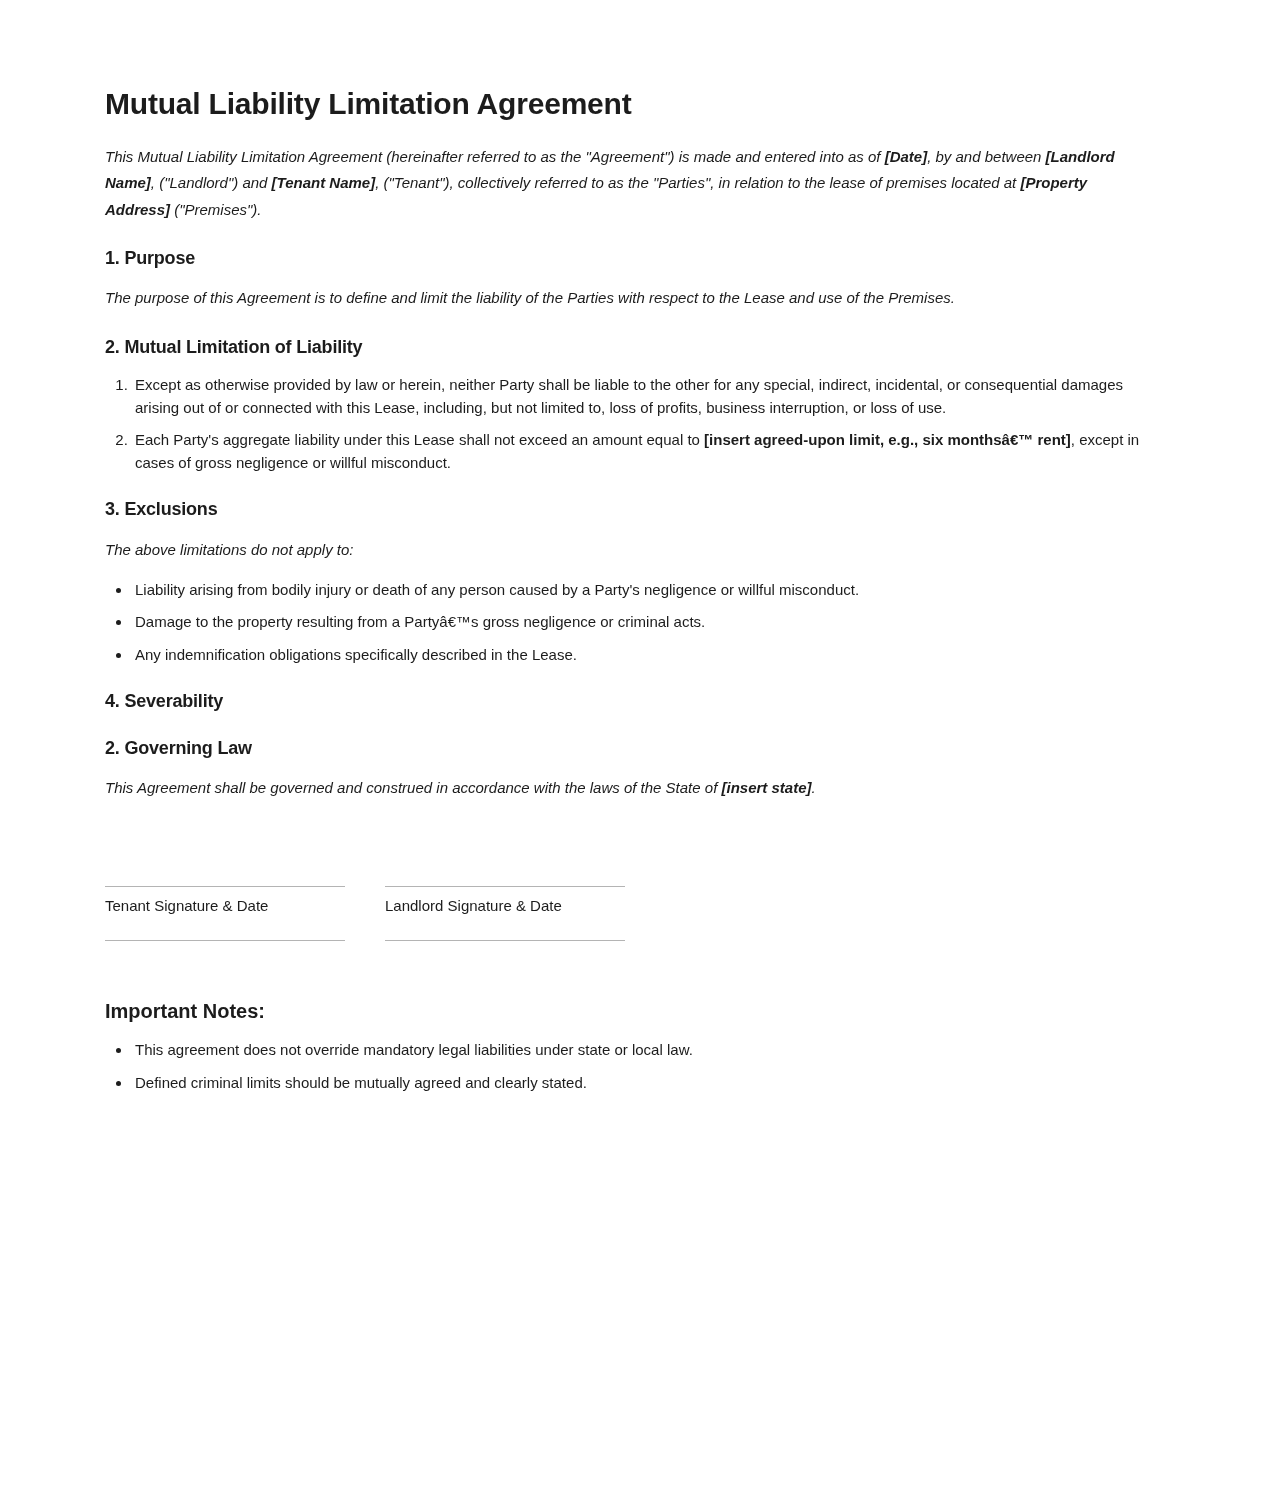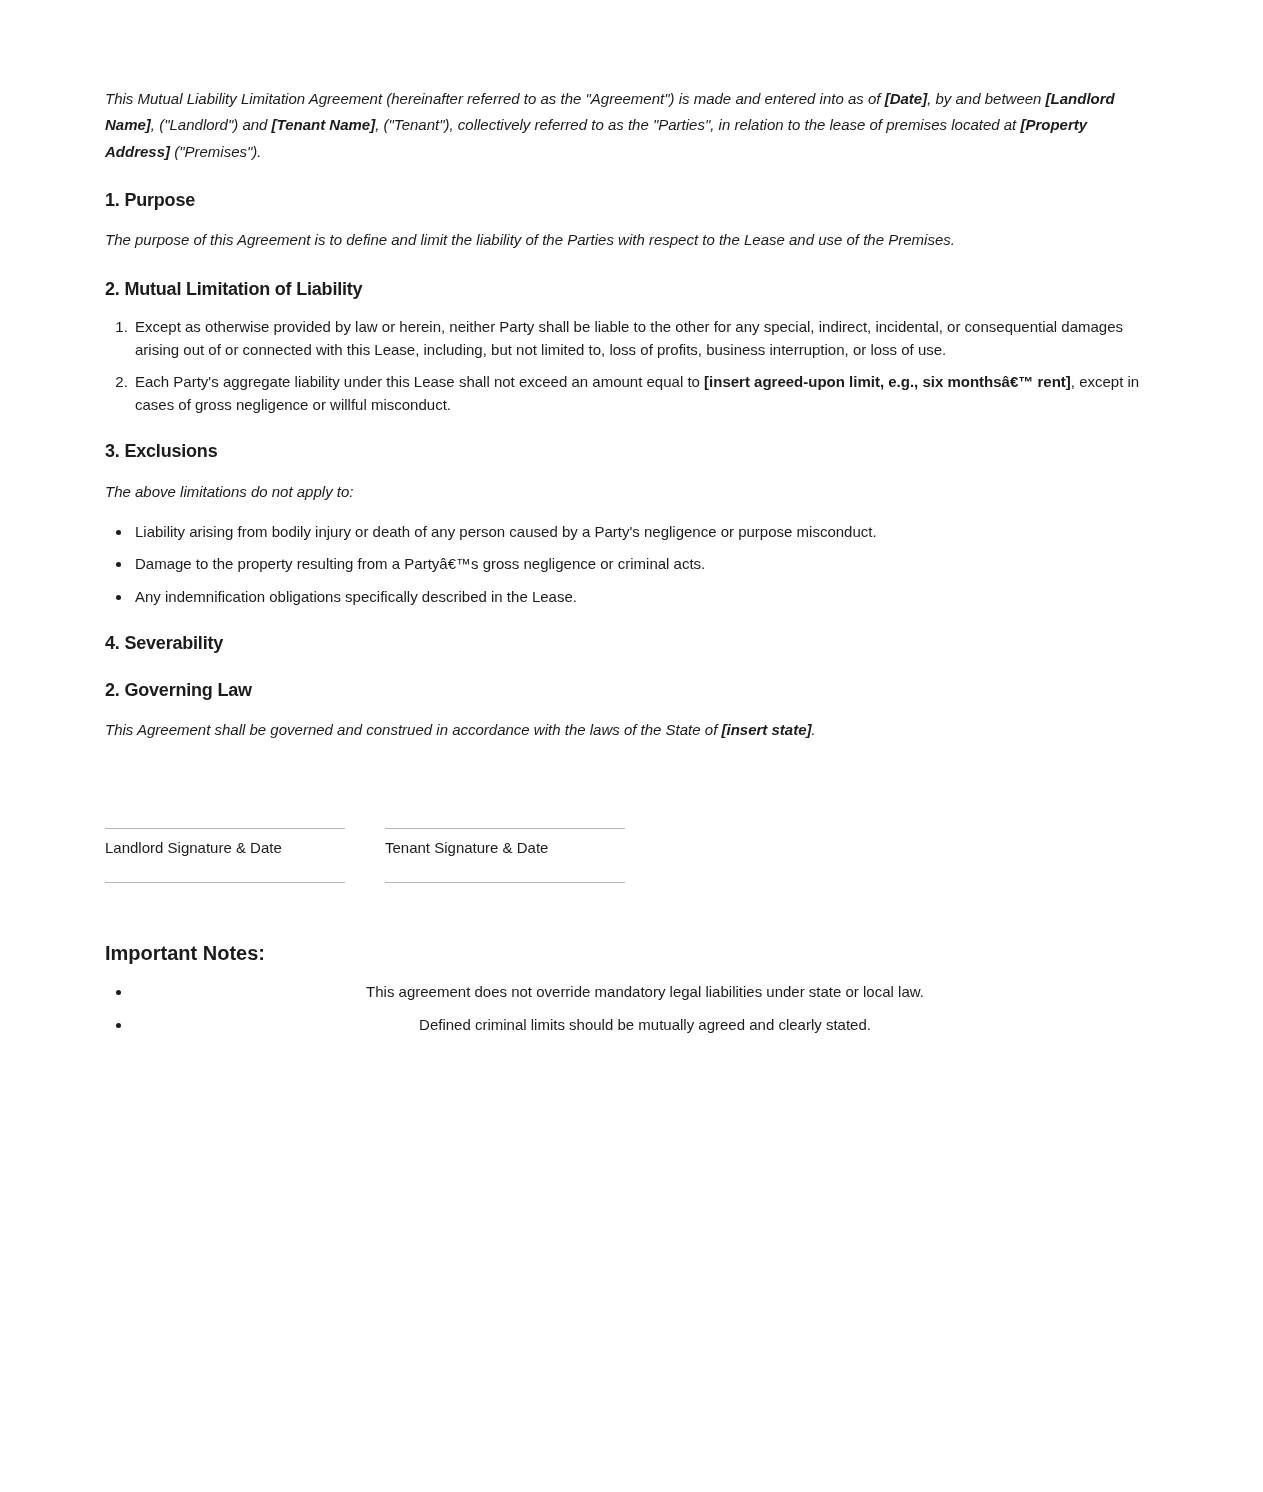--- a/index.html
+++ b/index.html
@@ -63,69 +63,70 @@
     font-size: 15px;
   }
   .notes { margin-top: 58px; }
   .notes-heading {
     font-size: 20px;
     font-weight: 700;
     margin: 0 0 16px 0;
     line-height: 1.2;
   }
   ul.notes-list { margin: 0; padding-left: 27px; }
-  ul.notes-list li { line-height: 1.5; margin-bottom: 11px; padding-left: 3px; text-align: center; }
+  ul.notes-list li { line-height: 1.5; margin-bottom: 11px; padding-left: 3px; }
 </style>
 </head>
 <body>
 
 <div class="page">
 
+  <h1 class="doc-title">Mutual Liability Limitation Agreement</h1>
 
   <p class="para">This Mutual Liability Limitation Agreement (hereinafter referred to as the "Agreement") is made and entered into as of <strong>[Date]</strong>, by and between <strong>[Landlord Name]</strong>, ("Landlord") and <strong>[Tenant Name]</strong>, ("Tenant"), collectively referred to as the "Parties", in relation to the lease of premises located at <strong>[Property Address]</strong> ("Premises").</p>
 
   <section>
     <h2 class="sec-heading">1. Purpose</h2>
     <p class="para">The purpose of this Agreement is to define and limit the liability of the Parties with respect to the Lease and use of the Premises.</p>
   </section>
 
   <section>
     <h2 class="sec-heading">2. Mutual Limitation of Liability</h2>
     <ol class="doc-list">
         <li>Except as otherwise provided by law or herein, neither Party shall be liable to the other for any special, indirect, incidental, or consequential damages arising out of or connected with this Lease, including, but not limited to, loss of profits, business interruption, or loss of use.</li>
         <li>Each Party's aggregate liability under this Lease shall not exceed an amount equal to <strong>[insert agreed-upon limit, e.g., six monthsâ€™ rent]</strong>, except in cases of gross negligence or willful misconduct.</li>
       </ol>
   </section>
 
   <section>
     <h2 class="sec-heading">3. Exclusions</h2>
     <p class="para">The above limitations do not apply to:</p>
     <ul class="doc-list">
-        <li>Liability arising from bodily injury or death of any person caused by a Party's negligence or purpose misconduct.</li>
+        <li>Liability arising from bodily injury or death of any person caused by a Party's negligence or willful misconduct.</li>
         <li>Damage to the property resulting from a Partyâ€™s gross negligence or criminal acts.</li>
         <li>Any indemnification obligations specifically described in the Lease.</li>
       </ul>
   </section>
 
   <section>
     <h2 class="sec-heading">4. Severability</h2>
   </section>
 
 
   <section>
     <h2 class="sec-heading">2. Governing Law</h2>
     <p class="para">This Agreement shall be governed and construed in accordance with the laws of the State of <strong>[insert state]</strong>.</p>
   </section>
 
   <div class="signatures">
     <div class="sig-cell">
-      <span>Landlord Signature &amp; Date</span>
+      <span>Tenant Signature &amp; Date</span>
     </div>
     <div class="sig-cell">
-      <span>Tenant Signature &amp; Date</span>
+      <span>Landlord Signature &amp; Date</span>
     </div>
   </div>
 
   <div class="notes">
     <p class="notes-heading">Important Notes:</p>
     <ul class="notes-list">
         <li>This agreement does not override mandatory legal liabilities under state or local law.</li>
         <li>Defined criminal limits should be mutually agreed and clearly stated.</li>
       </ul>
   </div>

